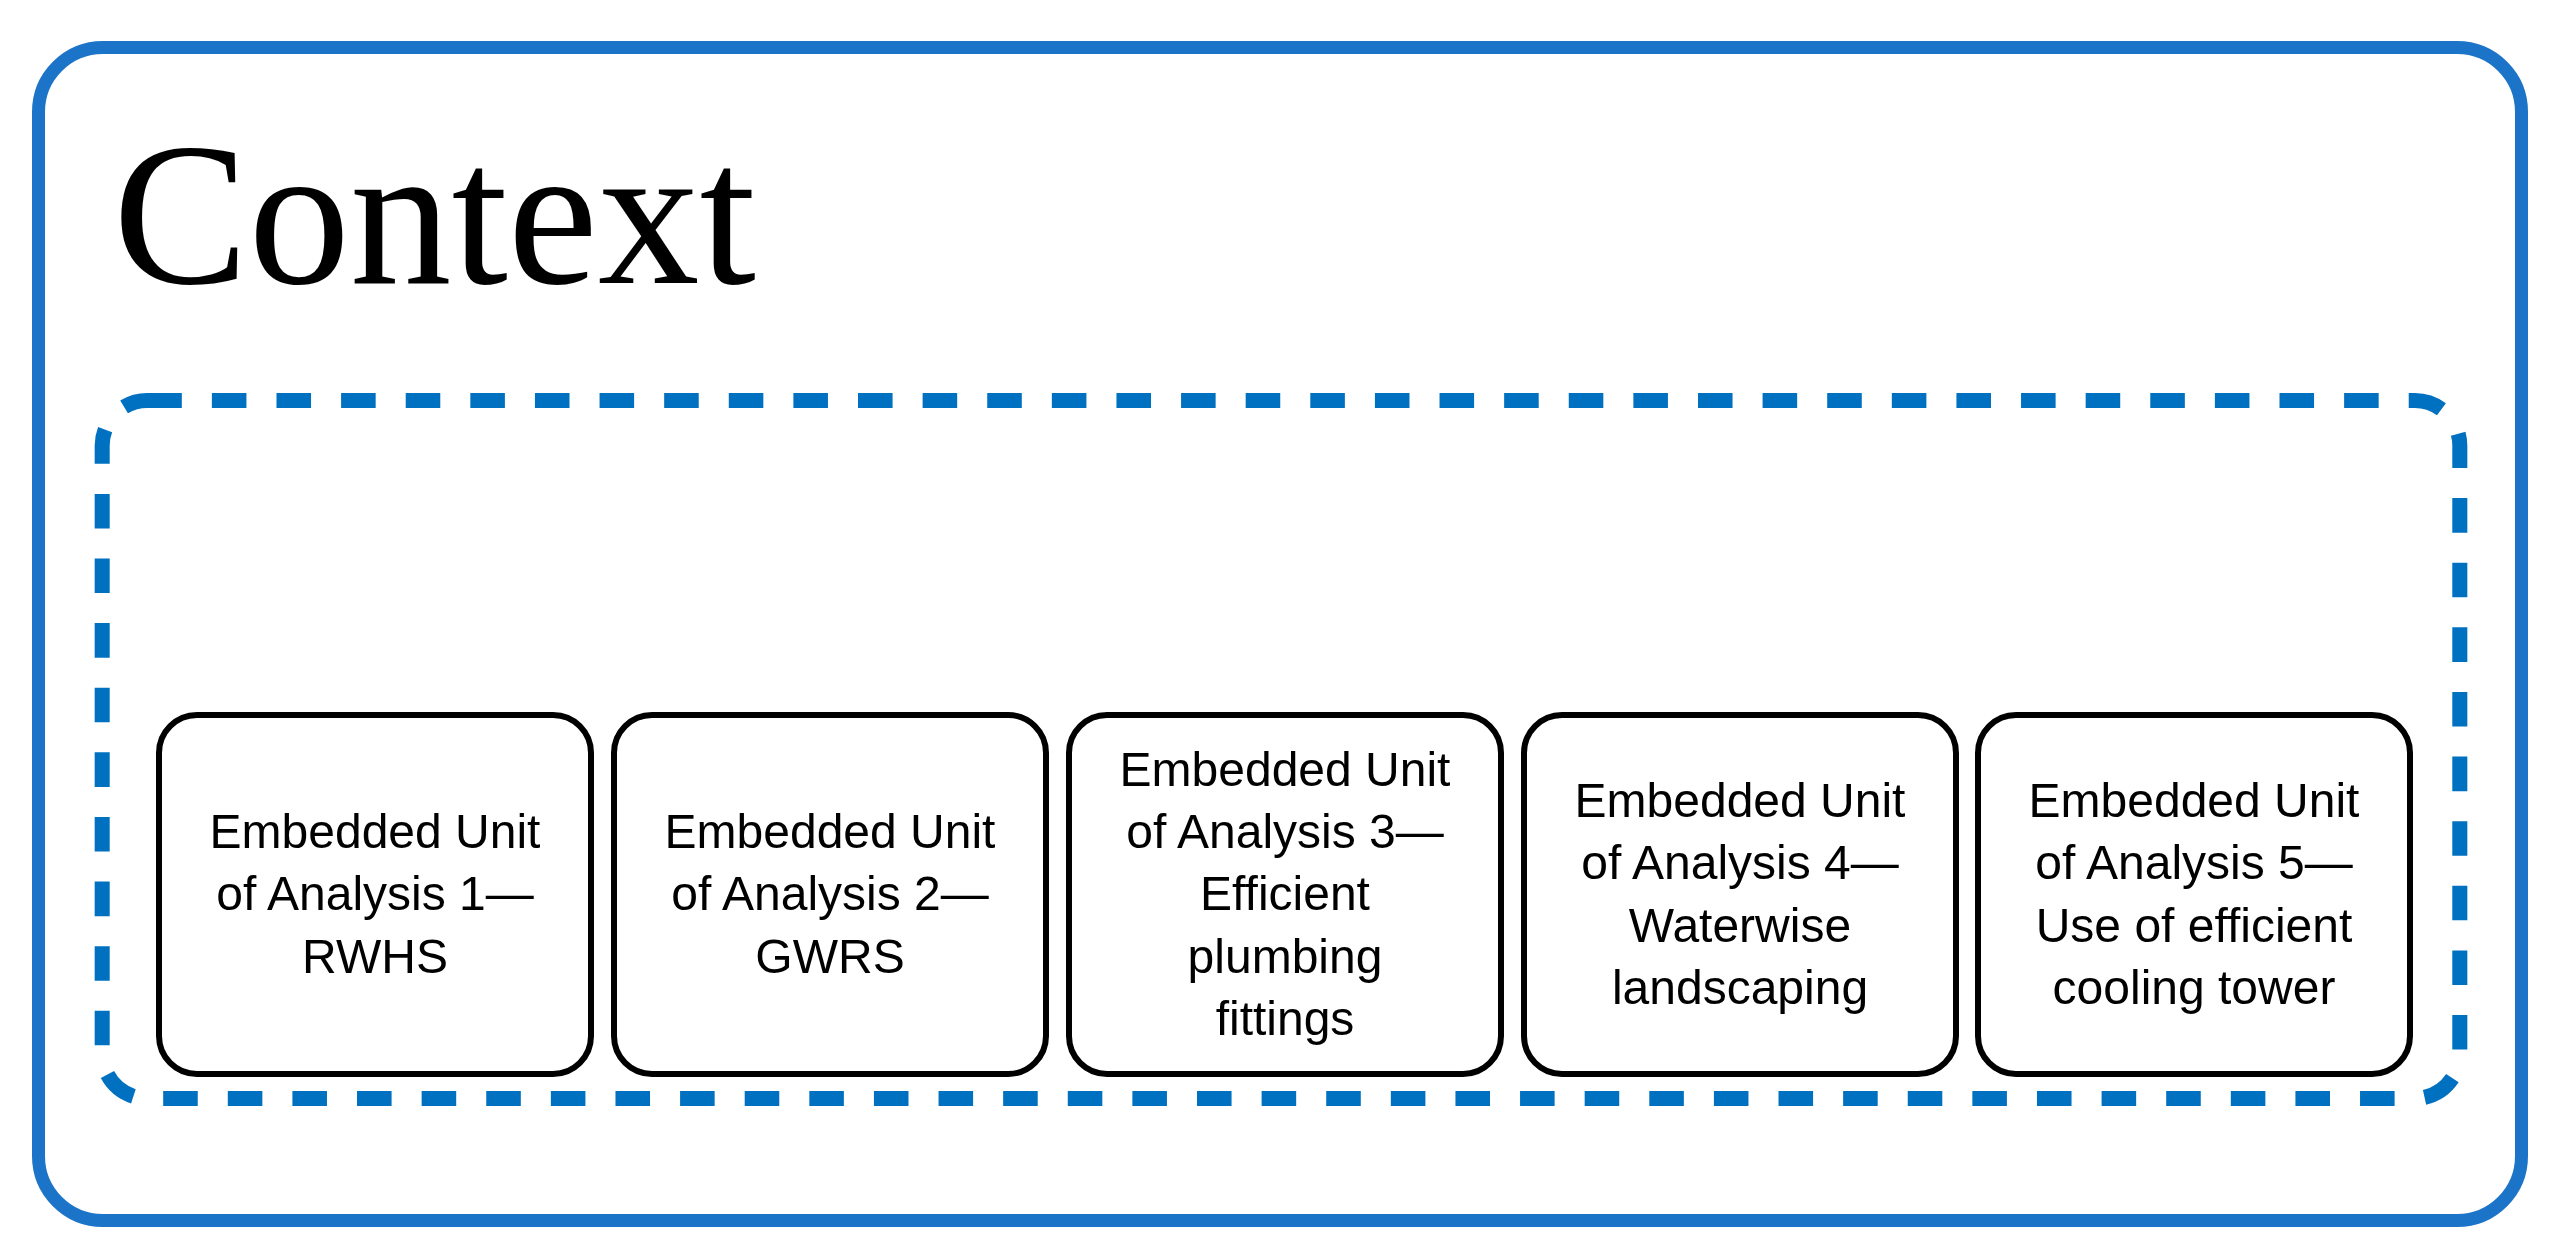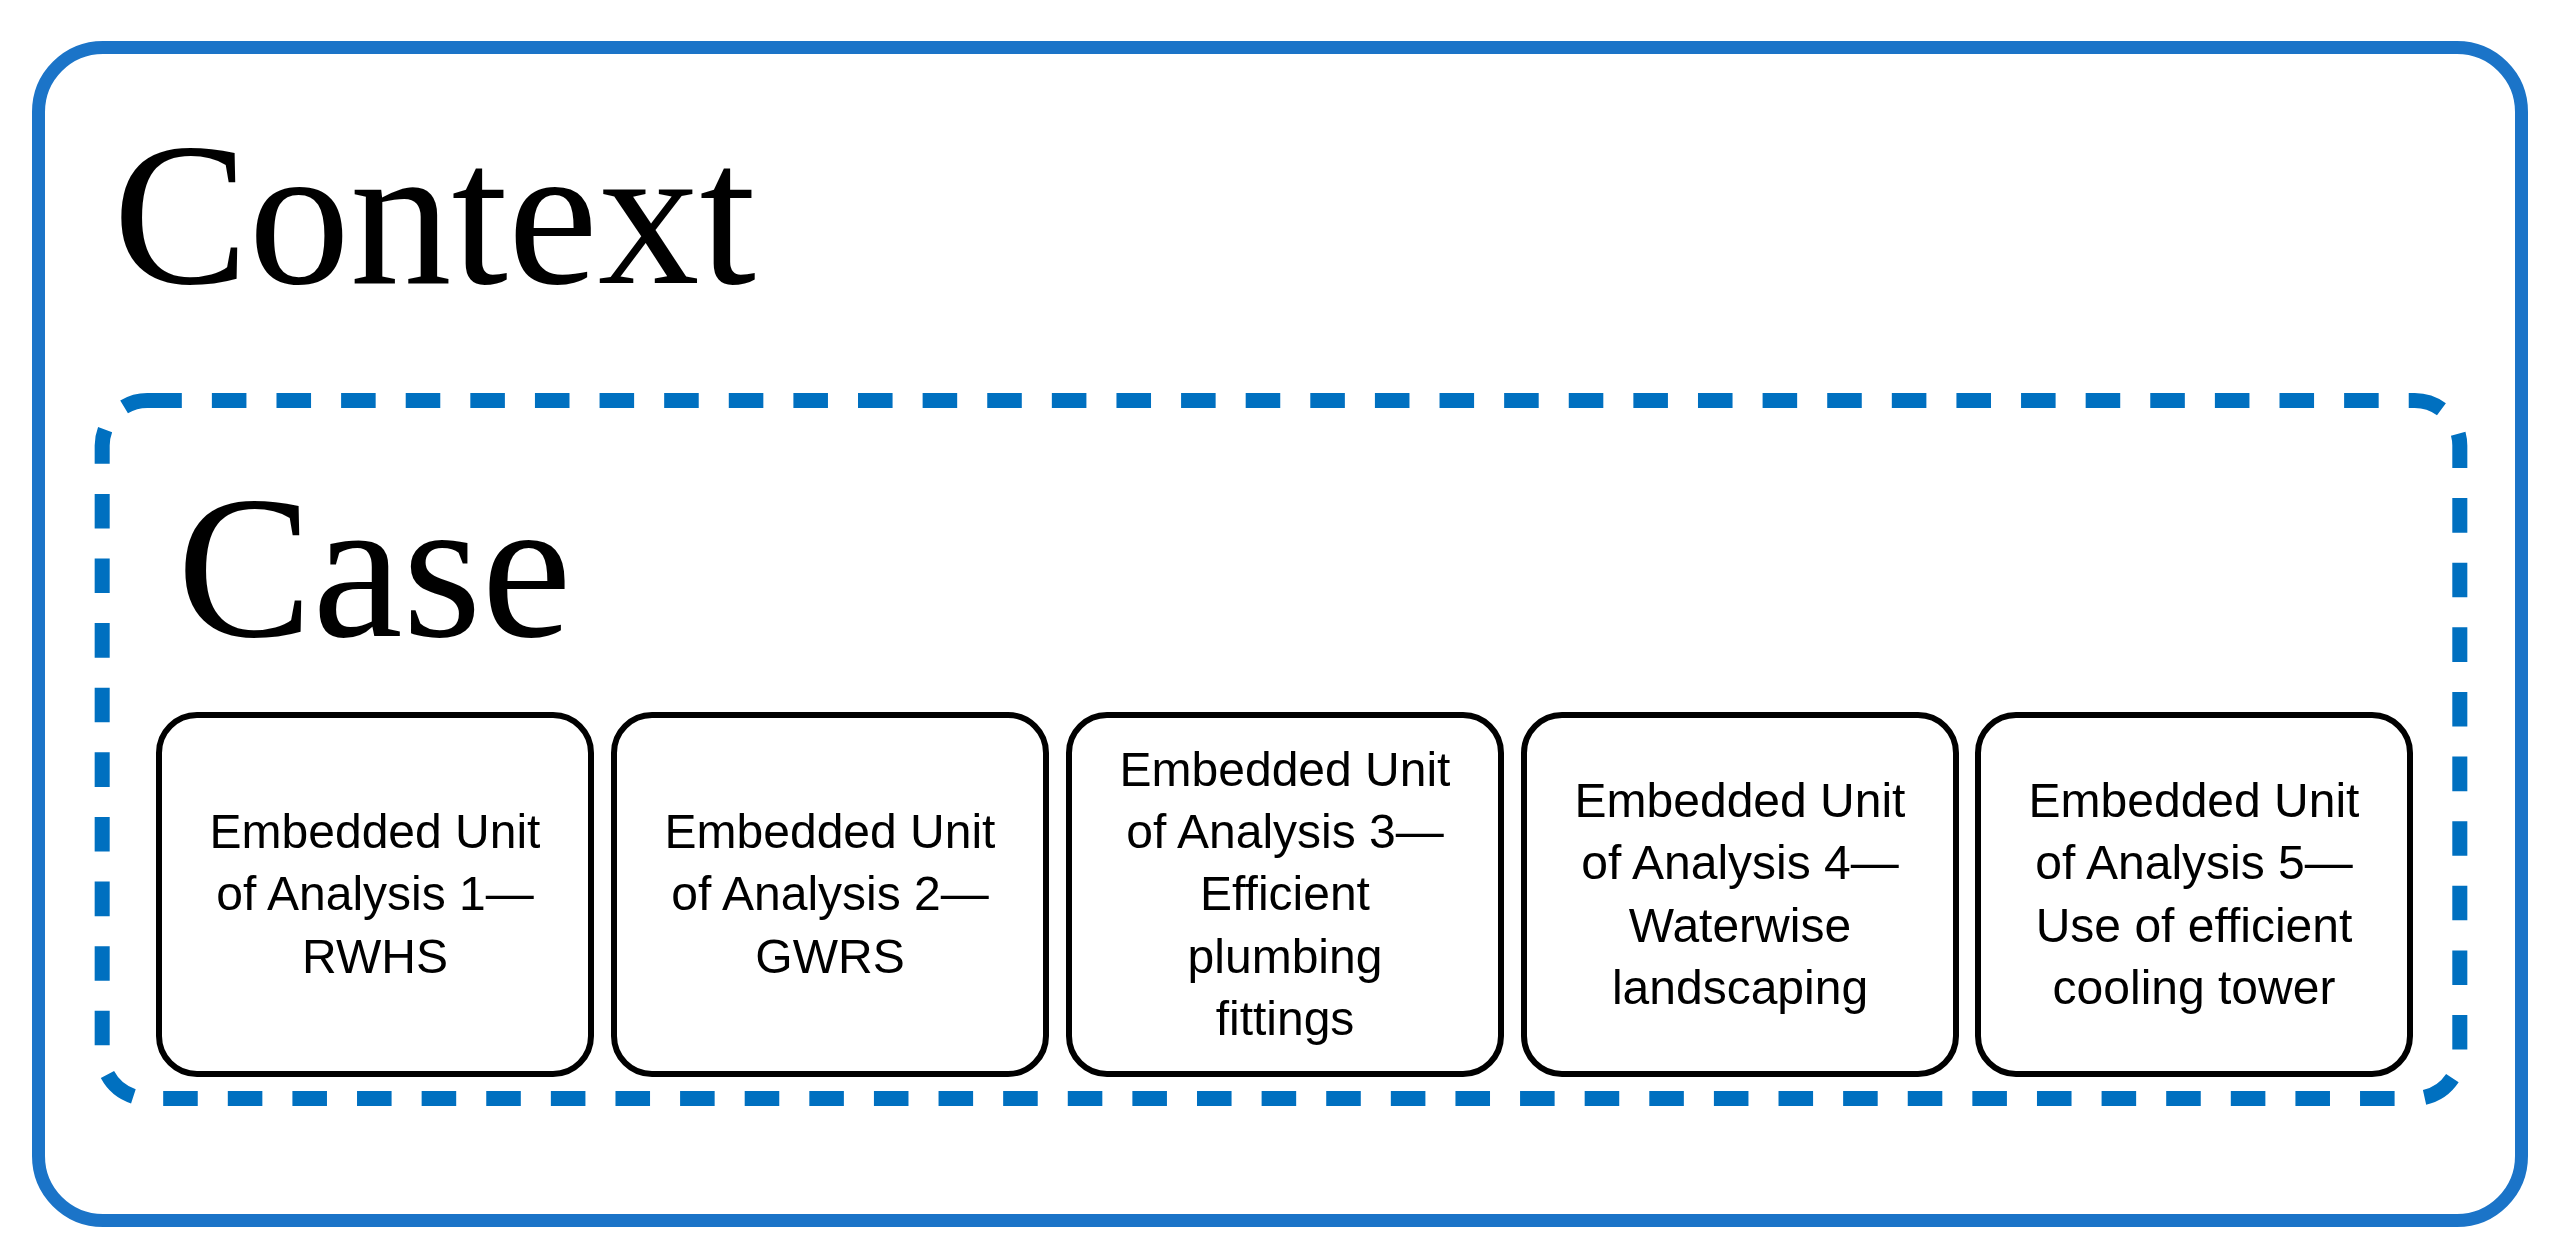--- a/index.html
+++ b/index.html
@@ -74,21 +74,20 @@
 <div class="canvas">
 
   <div class="outer-box"></div>
 
   <div class="title context-title">Context</div>
 
   <svg class="dashed-border" viewBox="0 0 3158 949" xmlns="http://www.w3.org/2000/svg">
     <rect x="10" y="10" width="3138" height="929" rx="60" ry="60"></rect>
   </svg>
 
-  <div class="title case-title">Case</div>
 
   <div class="unit-box u1">
     <div class="unit-text">Embedded Unit
 of Analysis 1—
 RWHS</div>
   </div>
   <div class="unit-box u2">
     <div class="unit-text">Embedded Unit
 of Analysis 2—
 GWRS</div>

